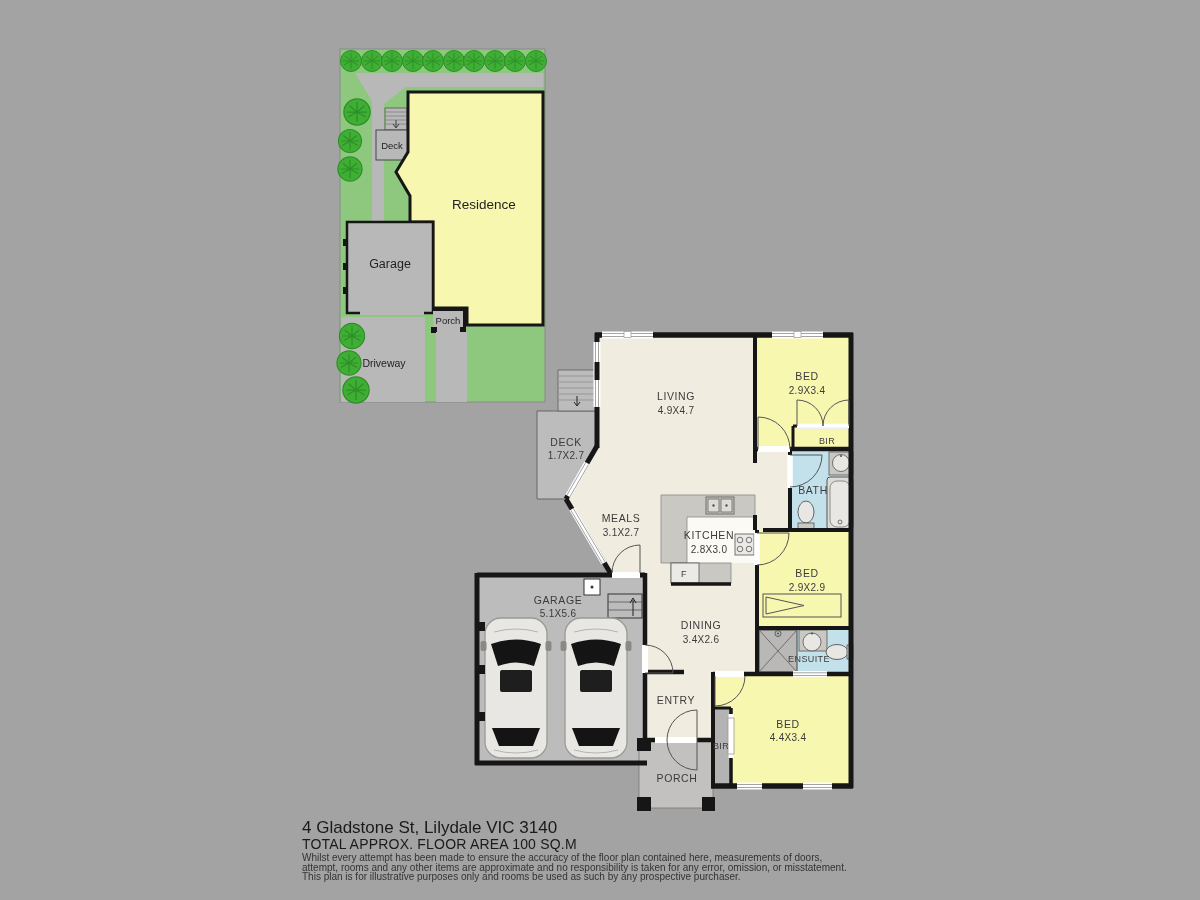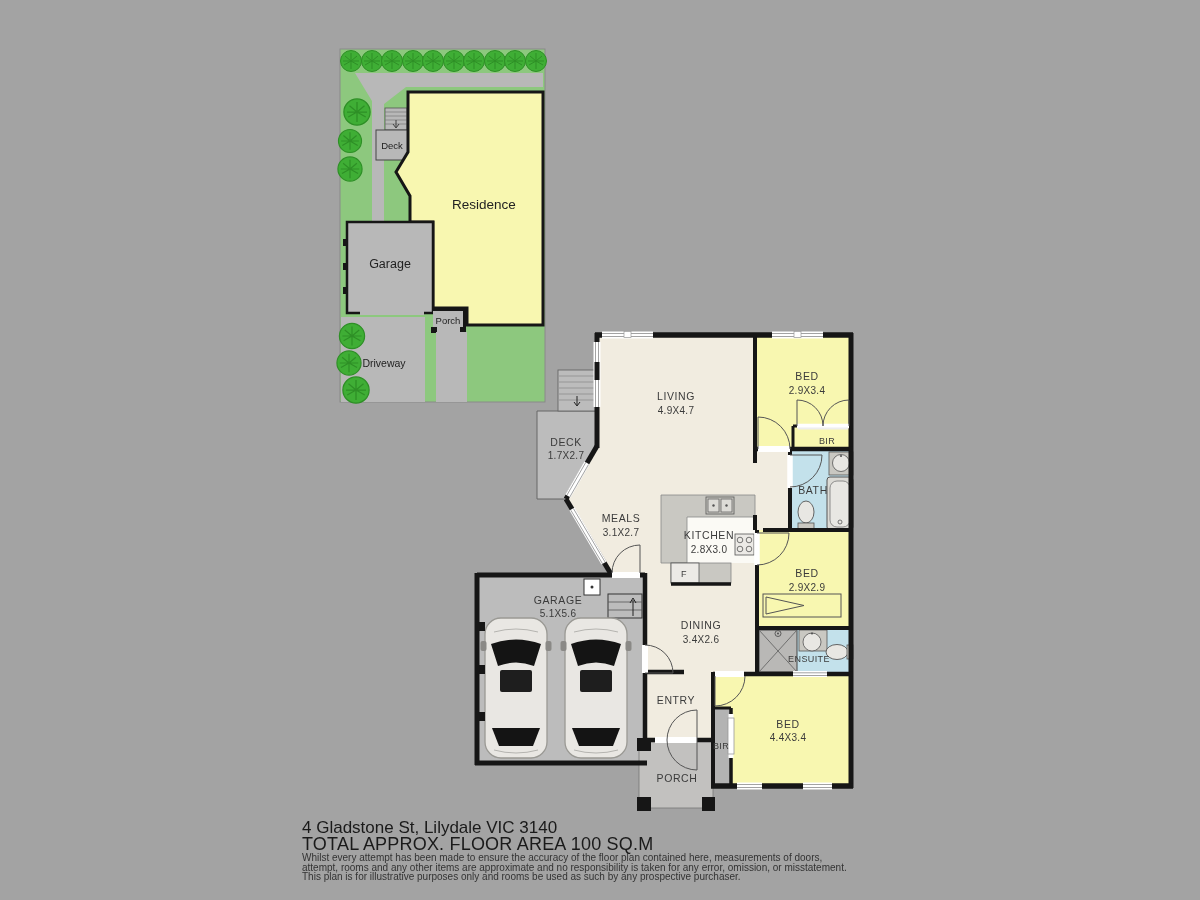--- a/index.html
+++ b/index.html
@@ -5,21 +5,21 @@
   html,body{margin:0;padding:0;background:#ffffff;}
   #canvas{position:relative;width:1200px;height:900px;background:#a3a3a3;overflow:hidden;
           font-family:"Liberation Sans", sans-serif;}
   #plan-svg{position:absolute;left:0;top:0;width:1200px;height:900px;}
   .room-label{font-family:"Liberation Sans", sans-serif;font-size:10.5px;fill:#3b3b3b;letter-spacing:.6px;}
   .room-dims{font-family:"Liberation Sans", sans-serif;font-size:10px;fill:#3b3b3b;letter-spacing:.3px;}
   .small-label{font-family:"Liberation Sans", sans-serif;font-size:9px;fill:#3b3b3b;letter-spacing:.4px;}
   .site-label{font-family:"Liberation Sans", sans-serif;fill:#222;}
   #footer{position:absolute;left:302px;top:818px;color:#1a1a1a;}
   #footer .address{font-size:17px;line-height:19px;}
-  #footer .area{font-size:18px;line-height:15px;letter-spacing:.2px;}
+  #footer .area{font-size:14px;line-height:15px;letter-spacing:.2px;}
   #footer .disclaimer{font-size:10px;line-height:9.5px;color:#333;margin-top:1px;}
 </style>
 </head>
 <body>
 
 <div id="canvas">
 <svg id="plan-svg" viewBox="0 0 1200 900" xmlns="http://www.w3.org/2000/svg">
   <defs>
     <g id="tree">
       <circle r="10.5" fill="#3fae35" stroke="#2e8f26" stroke-width="1"></circle>

